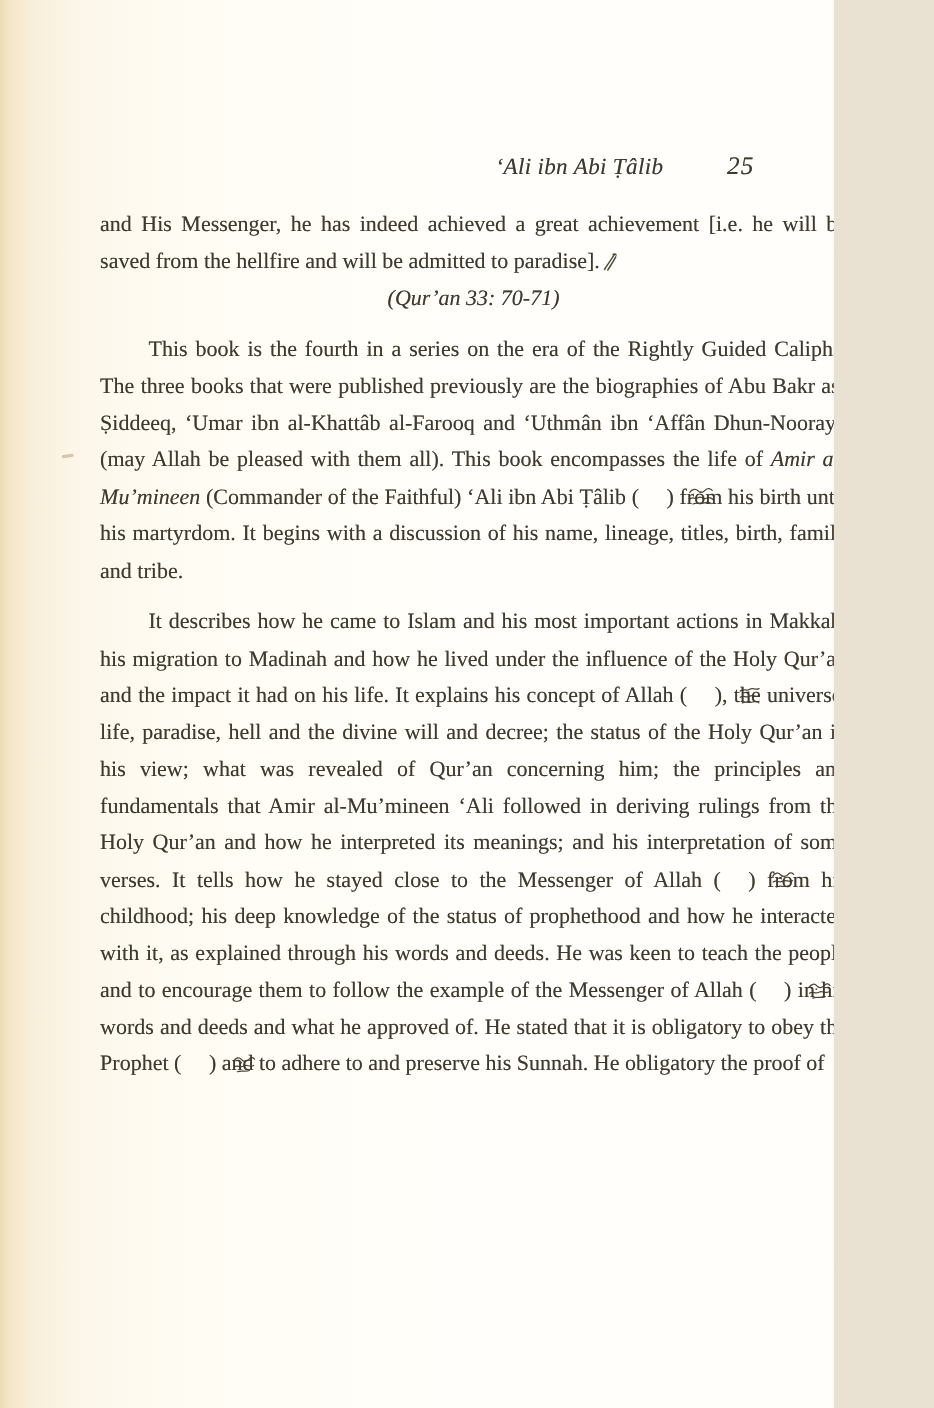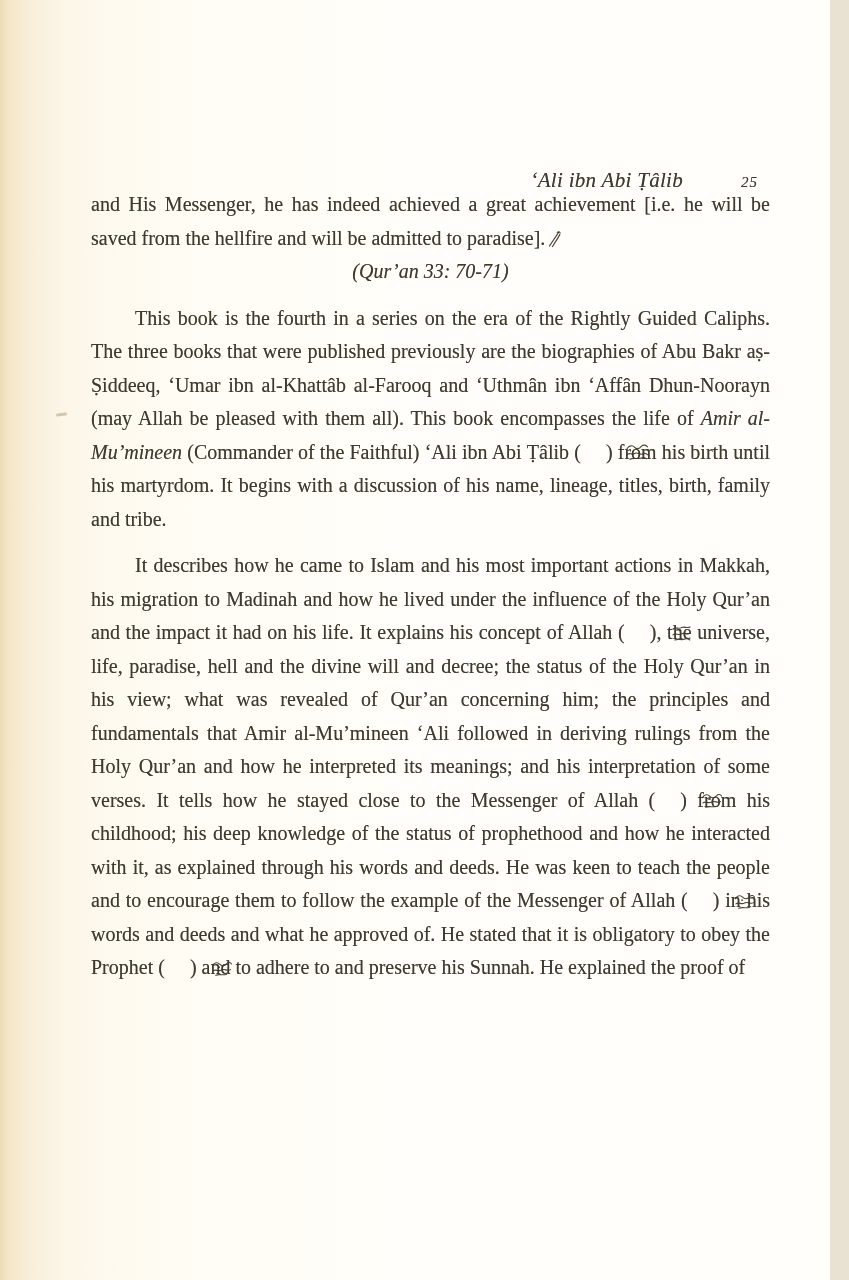--- a/index.html
+++ b/index.html
@@ -2,21 +2,21 @@
 <html><head>
 <meta charset="utf-8">
 <style>
   html, body {
     margin: 0;
     padding: 0;
     background: #e9e2d2;
   }
   .page {
     position: relative;
-    width: 830px;
+    width: 758px;
     height: 1280px;
     overflow: hidden;
     background:
       linear-gradient(90deg,
         #eedbb4 0px, #f3e5c6 7px, #f8eed9 28px, #fcf6e8 65px,
         #fefaf0 120px, #fffdf5 220px, #fffefa 420px, #fffefb 849px);
     font-family: "Liberation Serif", "DejaVu Serif", serif;
     color: #3e3a30;
   }
   .running-header {
@@ -25,21 +25,21 @@
     left: 90px;
     right: 72px;
     display: flex;
     justify-content: flex-end;
     align-items: baseline;
     gap: 58px;
     font-style: italic;
     text-shadow: 0 0 0.6px rgba(62,58,48,.6);
   }
   .header-title { font-size: 21px; letter-spacing: 0.3px; }
-  .page-number  { font-size: 15px; letter-spacing: 1px; margin-top: 36px; }
+  .page-number  { font-size: 23px; letter-spacing: 1px; }
 
   .body-text {
     position: absolute;
     top: 188px;
     left: 91px;
     width: 679px;
     font-size: 20px;
     line-height: 33.5px;
     text-align: justify;
     text-shadow: 0 0 0.6px rgba(62,58,48,.55);
@@ -129,18 +129,18 @@
               <path d="M6 17.2 C9.5 15.4 13.5 17.6 17.5 16"></path>
             </g>
             <circle cx="9.5" cy="8.6" r="0.9" fill="#4e4738"></circle>
           </svg></span><span class="seg">) in his words and deeds and what he approved of. He stated that it is obligatory to obey the Prophet (</span><span class="honorific"><svg viewBox="0 0 24 20" xmlns="http://www.w3.org/2000/svg">
             <g fill="none" stroke="#4e4738" stroke-width="1.2" stroke-linecap="round">
               <path d="M2.5 7 C4.5 3.5 8 3 10 5.5 C12 8 15.5 7.5 17.5 4.8 C19 3 21.5 3.4 22.5 5.2"></path>
               <path d="M3 12.5 C6 10 8.5 13.8 12 11.6 C15.5 9.5 18 13.5 21.5 11.2"></path>
               <path d="M6 17.2 C9.5 15.4 13.5 17.6 17.5 16"></path>
             </g>
             <circle cx="9.5" cy="8.6" r="0.9" fill="#4e4738"></circle>
-          </svg></span><span class="seg">) and to adhere to and preserve his Sunnah. He explained the proof of</span></p>
+          </svg></span><span class="seg">) and to adhere to and preserve his Sunnah. He obligatory the proof of</span></p>
     </div>
 
   <div class="scan-artifact"></div>
 
 </div>
 
 </body></html>

